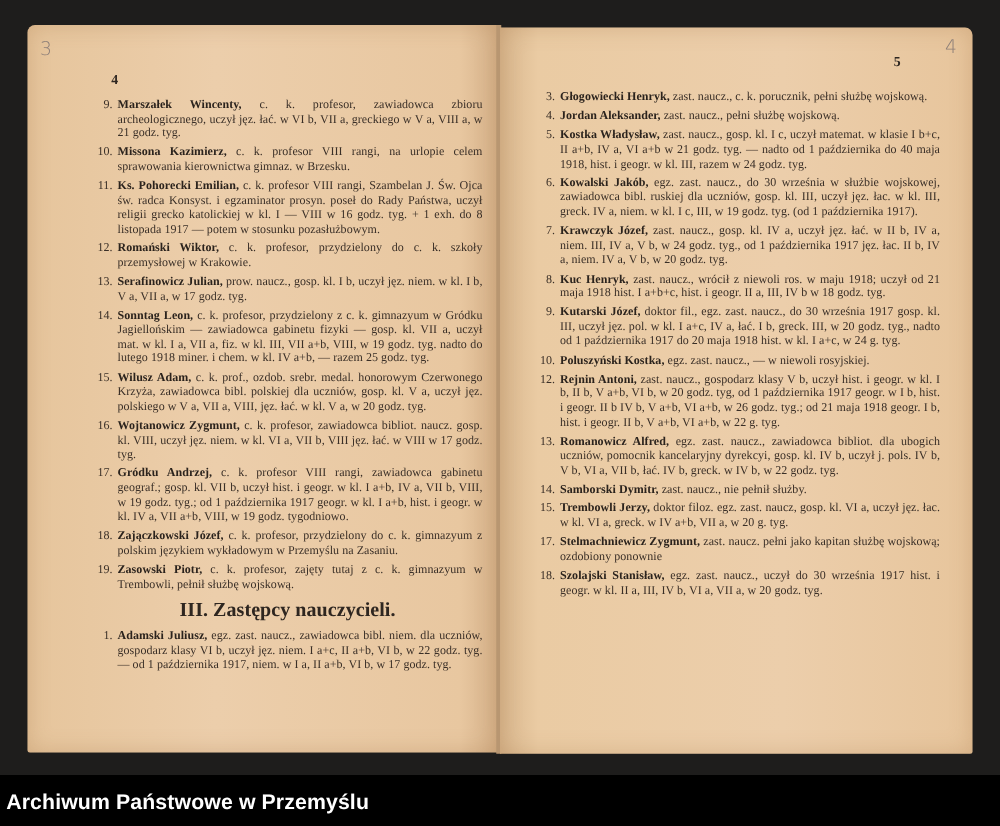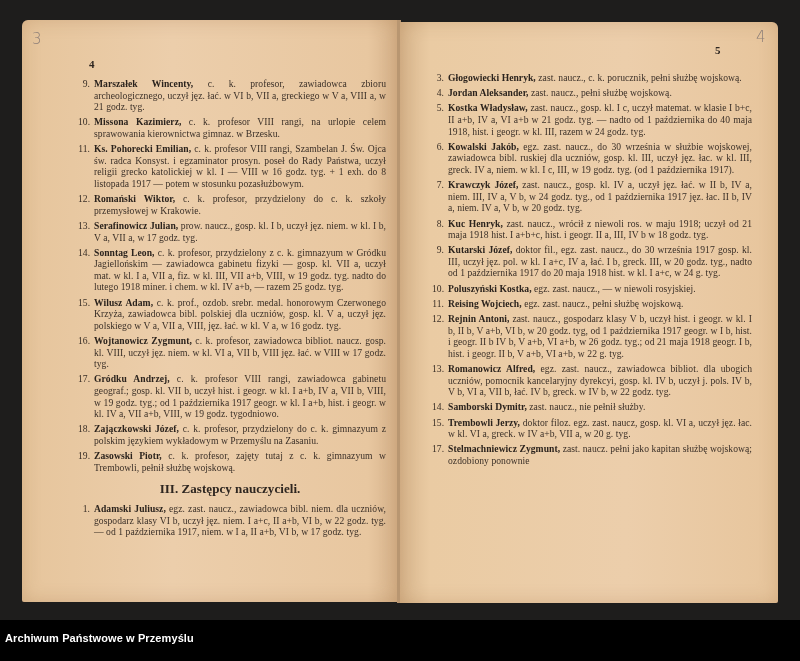--- a/index.html
+++ b/index.html
@@ -12,42 +12,42 @@
   .page.right { left:400px; top:22px; width:378px; height:581px; border-radius:0 6px 2px 0;
                background:linear-gradient(90deg,#d8b68d 0%,#eacba3 8%,#ecceab 60%,#e7c59c 100%); }
   .spine { position:absolute; left:397px; top:20px; width:4px; height:583px; background:#b89671; }
   .pencil { position:absolute; font-family:"DejaVu Sans",sans-serif; color:#8d7f78; font-size:15px; font-weight:300; }
   .pageno { position:absolute; font-size:11px; font-weight:bold; color:#2e2620; }
   .col { position:absolute; font-size:9.6px; line-height:11.6px; letter-spacing:0.05px; }
   .entry { margin:0 0 3.6px 0; padding-left:20px; text-indent:-16px; text-align:justify; }
   .entry .num { display:inline-block; width:12px; text-indent:0; text-align:right; margin-right:4px; }
   .entry b { font-weight:bold; color:#2b231d; }
   .entry i { font-style:italic; }
-  .section-title { text-align:center; font-size:13px; font-weight:bold; margin:10px 0 8px 0; color:#2e2620; }
+  .section-title { text-align:center; font-size:16px; font-weight:bold; margin:10px 0 8px 0; color:#2e2620; }
   .footer { position:absolute; left:0; top:620px; width:800px; height:41px; background:#000; }
   .footer-text { position:absolute; left:5px; top:12px; font-family:"Liberation Sans","DejaVu Sans",sans-serif;
-                 font-weight:bold; font-size:11px; color:#ffffff; letter-spacing:0.1px; }
+                 font-weight:bold; font-size:17px; color:#ffffff; letter-spacing:0.1px; }
 </style>
 </head>
 <body>
 
 <div class="scan"></div>
 
 <div class="page left">
   <div class="pencil" style="left:10px;top:10px;">3</div>
   <div class="pageno" style="left:67px;top:38px;">4</div>
 
   <div class="col" style="left:52px;top:58px;width:312px;">
     <div class="entry"><span class="num">9.</span><b>Marszałek Wincenty,</b> <span>c. k. profesor, zawiadowca zbioru archeologicznego, uczył jęz. łać. w VI b, VII a, greckiego w V a, VIII a, w 21 godz. tyg.</span></div>
     <div class="entry"><span class="num">10.</span><b>Missona Kazimierz,</b> <span>c. k. profesor VIII rangi, na urlopie celem sprawowania kierownictwa gimnaz. w Brzesku.</span></div>
     <div class="entry"><span class="num">11.</span><b>Ks. Pohorecki Emilian,</b> <span>c. k. profesor VIII rangi, Szambelan J. Św. Ojca św. radca Konsyst. i egzaminator prosyn. poseł do Rady Państwa, uczył religii grecko katolickiej w kl. I — VIII w 16 godz. tyg. + 1 exh. do 8 listopada 1917 — potem w stosunku pozasłużbowym.</span></div>
     <div class="entry"><span class="num">12.</span><b>Romański Wiktor,</b> <span>c. k. profesor, przydzielony do c. k. szkoły przemysłowej w Krakowie.</span></div>
     <div class="entry"><span class="num">13.</span><b>Serafinowicz Julian,</b> <span>prow. naucz., gosp. kl. I b, uczył jęz. niem. w kl. I b, V a, VII a, w 17 godz. tyg.</span></div>
     <div class="entry"><span class="num">14.</span><b>Sonntag Leon,</b> <span>c. k. profesor, przydzielony z c. k. gimnazyum w Gródku Jagiellońskim — zawiadowca gabinetu fizyki — gosp. kl. VII a, uczył mat. w kl. I a, VII a, fiz. w kl. III, VII a+b, VIII, w 19 godz. tyg. nadto do lutego 1918 miner. i chem. w kl. IV a+b, — razem 25 godz. tyg.</span></div>
-    <div class="entry"><span class="num">15.</span><b>Wilusz Adam,</b> <span>c. k. prof., ozdob. srebr. medal. honorowym Czerwonego Krzyża, zawiadowca bibl. polskiej dla uczniów, gosp. kl. V a, uczył jęz. polskiego w V a, VII a, VIII, jęz. łać. w kl. V a, w 16 godz. tyg.</span></div>
+    <div class="entry"><span class="num">15.</span><b>Wilusz Adam,</b> <span>c. k. prof., ozdob. srebr. medal. honorowym Czerwonego Krzyża, zawiadowca bibl. polskiej dla uczniów, gosp. kl. V a, uczył jęz. polskiego w V a, VII a, VIII, jęz. łać. w kl. V a, w 20 godz. tyg.</span></div>
     <div class="entry"><span class="num">16.</span><b>Wojtanowicz Zygmunt,</b> <span>c. k. profesor, zawiadowca bibliot. naucz. gosp. kl. VIII, uczył jęz. niem. w kl. VI a, VII b, VIII jęz. łać. w VIII w 17 godz. tyg.</span></div>
     <div class="entry"><span class="num">17.</span><b>Gródku Andrzej,</b> <span>c. k. profesor VIII rangi, zawiadowca gabinetu geograf.; gosp. kl. VII b, uczył hist. i geogr. w kl. I a+b, IV a, VII b, VIII, w 19 godz. tyg.; od 1 października 1917 geogr. w kl. I a+b, hist. i geogr. w kl. IV a, VII a+b, VIII, w 19 godz. tygodniowo.</span></div>
     <div class="entry"><span class="num">18.</span><b>Zajączkowski Józef,</b> <span>c. k. profesor, przydzielony do c. k. gimnazyum z polskim językiem wykładowym w Przemyślu na Zasaniu.</span></div>
     <div class="entry"><span class="num">19.</span><b>Zasowski Piotr,</b> <span>c. k. profesor, zajęty tutaj z c. k. gimnazyum w Trembowli, pełnił służbę wojskową.</span></div>
 
     <div class="section-title">III. Zastępcy nauczycieli.</div>
 
     <div class="entry"><span class="num">1.</span><b>Adamski Juliusz,</b> <span>egz. zast. naucz., zawiadowca bibl. niem. dla uczniów, gospodarz klasy VI b, uczył jęz. niem. I a+c, II a+b, VI b, w 22 godz. tyg. — od 1 października 1917, niem. w I a, II a+b, VI b, w 17 godz. tyg.</span></div>
   </div>
 </div>
@@ -60,25 +60,25 @@
 
   <div class="col" style="left:28px;top:50px;width:324px;">
     <div class="entry"><span class="num">3.</span><b>Głogowiecki Henryk,</b> <span>zast. naucz., c. k. porucznik, pełni służbę wojskową.</span></div>
     <div class="entry"><span class="num">4.</span><b>Jordan Aleksander,</b> <span>zast. naucz., pełni służbę wojskową.</span></div>
     <div class="entry"><span class="num">5.</span><b>Kostka Władysław,</b> <span>zast. naucz., gosp. kl. I c, uczył matemat. w klasie I b+c, II a+b, IV a, VI a+b w 21 godz. tyg. — nadto od 1 października do 40 maja 1918, hist. i geogr. w kl. III, razem w 24 godz. tyg.</span></div>
     <div class="entry"><span class="num">6.</span><b>Kowalski Jakób,</b> <span>egz. zast. naucz., do 30 września w służbie wojskowej, zawiadowca bibl. ruskiej dla uczniów, gosp. kl. III, uczył jęz. łac. w kl. III, greck. IV a, niem. w kl. I c, III, w 19 godz. tyg. (od 1 października 1917).</span></div>
     <div class="entry"><span class="num">7.</span><b>Krawczyk Józef,</b> <span>zast. naucz., gosp. kl. IV a, uczył jęz. łać. w II b, IV a, niem. III, IV a, V b, w 24 godz. tyg., od 1 października 1917 jęz. łac. II b, IV a, niem. IV a, V b, w 20 godz. tyg.</span></div>
     <div class="entry"><span class="num">8.</span><b>Kuc Henryk,</b> <span>zast. naucz., wrócił z niewoli ros. w maju 1918; uczył od 21 maja 1918 hist. I a+b+c, hist. i geogr. II a, III, IV b w 18 godz. tyg.</span></div>
     <div class="entry"><span class="num">9.</span><b>Kutarski Józef,</b> <span>doktor fil., egz. zast. naucz., do 30 września 1917 gosp. kl. III, uczył jęz. pol. w kl. I a+c, IV a, łać. I b, greck. III, w 20 godz. tyg., nadto od 1 października 1917 do 20 maja 1918 hist. w kl. I a+c, w 24 g. tyg.</span></div>
     <div class="entry"><span class="num">10.</span><b>Poluszyński Kostka,</b> <span>egz. zast. naucz., — w niewoli rosyjskiej.</span></div>
-    <div class="entry"><span class="num">11.</span><b>Reising Wojciech,</b> <span>egz. zast. naucz., pełni służbę wojskową.</span></div>
     <div class="entry"><span class="num">12.</span><b>Rejnin Antoni,</b> <span>zast. naucz., gospodarz klasy V b, uczył hist. i geogr. w kl. I b, II b, V a+b, VI b, w 20 godz. tyg, od 1 października 1917 geogr. w I b, hist. i geogr. II b IV b, V a+b, VI a+b, w 26 godz. tyg.; od 21 maja 1918 geogr. I b, hist. i geogr. II b, V a+b, VI a+b, w 22 g. tyg.</span></div>
     <div class="entry"><span class="num">13.</span><b>Romanowicz Alfred,</b> <span>egz. zast. naucz., zawiadowca bibliot. dla ubogich uczniów, pomocnik kancelaryjny dyrekcyi, gosp. kl. IV b, uczył j. pols. IV b, V b, VI a, VII b, łać. IV b, greck. w IV b, w 22 godz. tyg.</span></div>
     <div class="entry"><span class="num">14.</span><b>Samborski Dymitr,</b> <span>zast. naucz., nie pełnił służby.</span></div>
     <div class="entry"><span class="num">15.</span><b>Trembowli Jerzy,</b> <span>doktor filoz. egz. zast. naucz, gosp. kl. VI a, uczył jęz. łac. w kl. VI a, greck. w IV a+b, VII a, w 20 g. tyg.</span></div>
     <div class="entry"><span class="num">17.</span><b>Stelmachniewicz Zygmunt,</b> <span>zast. naucz. pełni jako kapitan służbę wojskową; ozdobiony ponownie</span></div>
+    <div class="entry"><span class="num">18.</span><b>Szolajski Stanisław,</b> <span>egz. zast. naucz., uczył do 30 września 1917 hist. i geogr. w kl. II a, III, IV b, VI a, VII a, w 20 godz. tyg.</span> <i></i> <span></span></div>
     <div class="entry"><span class="num"></span><b></b> <span></span></div>
   </div>
 </div>
 
 <div class="footer">
   <div class="footer-text">Archiwum Państwowe w Przemyślu</div>
 </div>
 
 </body></html>

